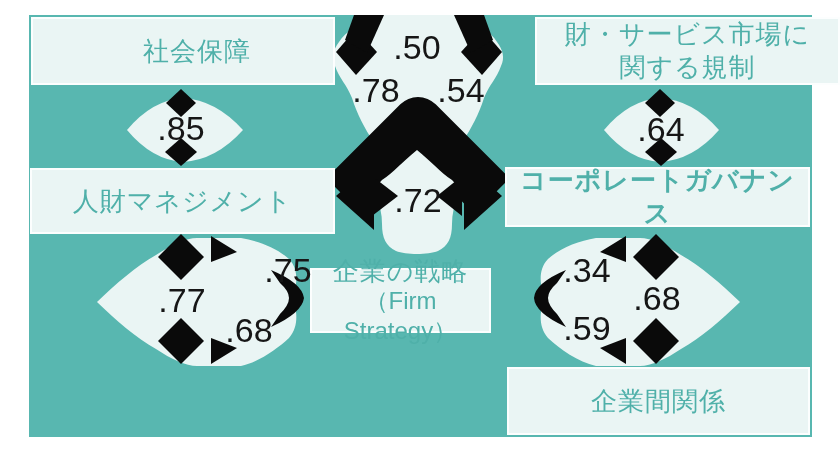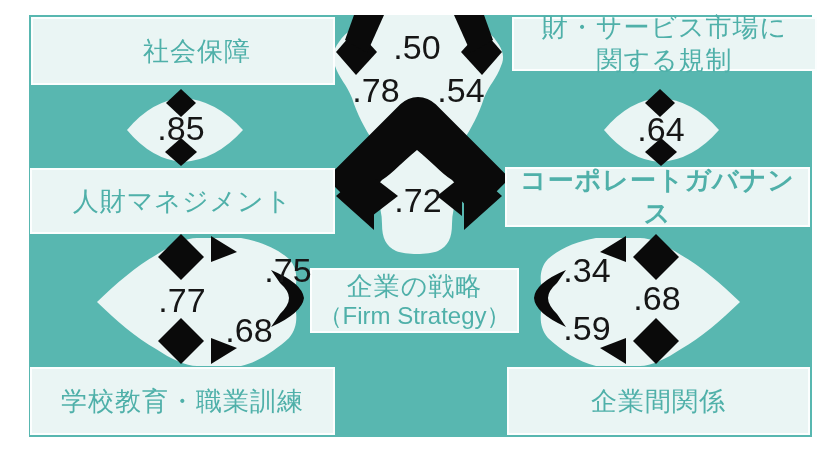--- a/index.html
+++ b/index.html
@@ -84,36 +84,33 @@
     <polygon class="blk" points="656,234 679,257 656,280 633,257"></polygon>
     <polygon class="blk" points="656,318 679,341 656,364 633,341"></polygon>
     <polygon class="blk" points="626,236 626,262 600,252"></polygon>
     <polygon class="blk" points="626,338 626,364 600,348"></polygon>
     <path class="blk" d="M 566,270 Q 535,283 534,298 Q 535,313 566,327 L 557,314 Q 548,305 548,298 Q 548,291 557,283 Z"></path>
   </svg>
 
   <div class="box" style="left:31px;top:17px;width:304px;height:68px;padding-left:28px;">
     <span>社会保障</span>
   </div>
-  <div class="box" style="left:512px;top:17px;width:305px;height:54px;text-align:center;">
+  <div class="box" style="left:535px;top:17px;width:305px;height:68px;text-align:center;">
     <span>財・サービス市場に</span>
     <span>関する規制</span>
   </div>
   <div class="box" style="left:30px;top:168px;width:305px;height:66px;">
     <span>人財マネジメント</span>
   </div>
   <div class="box" style="left:505px;top:167px;width:305px;height:60px;font-weight:bold;">
     <span>コーポレートガバナンス</span>
   </div>
-  <div class="box" style="left:310px;top:268px;width:209px;height:65px;line-height:30px;">
+  <div class="box" style="left:310px;top:268px;width:181px;height:65px;line-height:30px;">
     <span>企業の戦略</span>
     <span class="sub">（Firm Strategy）</span>
-  </div>
-  <div class="box" style="left:30px;top:367px;width:305px;height:68px;">
-    <span>学校教育・職業訓練</span>
   </div>
   <div class="box" style="left:507px;top:367px;width:303px;height:68px;">
     <span>企業間関係</span>
   </div>
 
   <div class="num" style="left:181px;top:128px;">.85</div>
   <div class="num" style="left:417px;top:47px;">.50</div>
   <div class="num" style="left:376px;top:90px;">.78</div>
   <div class="num" style="left:461px;top:90px;">.54</div>
   <div class="num" style="left:661px;top:129px;">.64</div>

